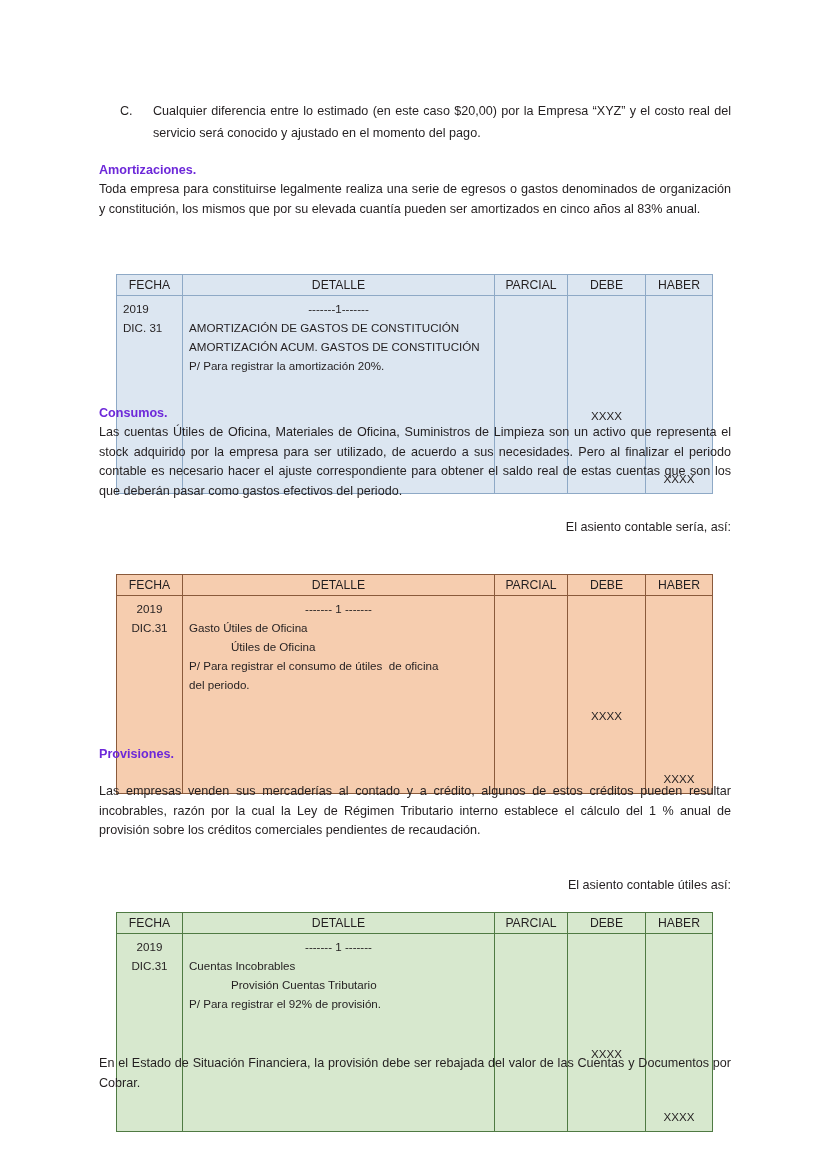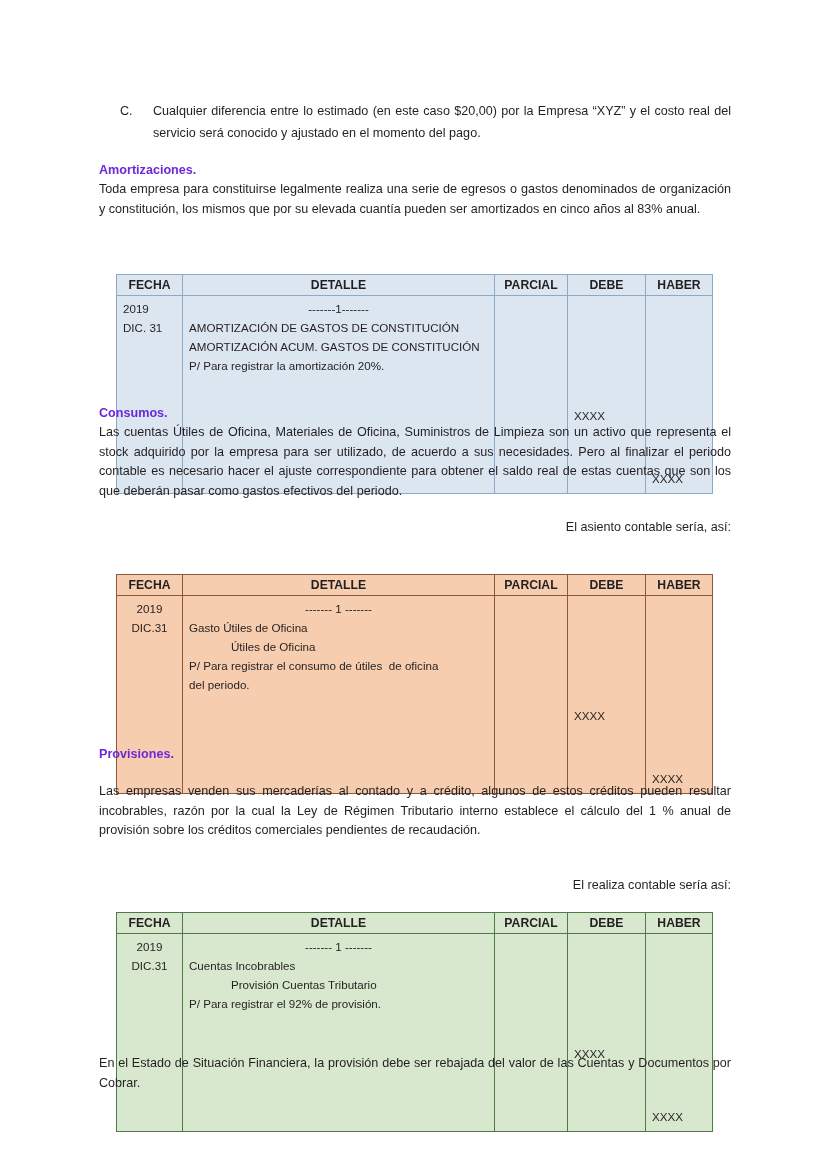--- a/index.html
+++ b/index.html
@@ -96,33 +96,32 @@
     padding: 0;
     vertical-align: top;
     font-weight: normal;
   }
   table.ledger th {
     text-align: center;
     height: 20px;
     line-height: 20px;
     font-size: 12.2px;
     vertical-align: middle;
-    font-weight: bold;
   }
   .col-fecha   { width: 66px; }
   .col-detalle { width: 312px; }
   .col-parcial { width: 73px; }
   .col-debe    { width: 78px; }
   .col-haber   { width: 67px; }
 
   .cell-pad { padding: 3px 6px 5px 6px; }
   .line { line-height: 19px; white-space: pre; }
   .line.center { text-align: center; }
   .line.indent { padding-left: 42px; }
-  .amount { text-align: left; line-height: 19px; margin-top: 44px; }
+  .amount { text-align: center; line-height: 19px; margin-top: 44px; }
 
   
   .ledger.blue td, .ledger.blue th { border-color: #8ea9c6; background: #dce6f1; }
   .ledger.blue { box-shadow: none; }
   
   .ledger.peach td, .ledger.peach th { border-color: #8a5a3b; background: #f6cdaf; }
   
   .ledger.green td, .ledger.green th { border-color: #4f7a43; background: #d7e8ce; }
 </style>
 </head>
@@ -250,21 +249,21 @@
             <div class="amount">&nbsp;</div>
             <div class="amount">XXXX</div>
           </div>
         </td>
       </tr>
     </tbody>
   </table>
 
   <div class="bold-head" style="top:745px;">Provisiones.</div>
   <div class="body-text" style="top:782px;">Las empresas venden sus mercaderías    al contado y a crédito, algunos de estos créditos pueden resultar incobrables, razón por la cual la Ley de Régimen Tributario interno   establece el cálculo   del 1 %  anual de provisión    sobre los créditos comerciales pendientes de   recaudación.</div>
-  <div class="plain-line" style="top:876px;">El realiza contable sería así:</div>
+  <div class="plain-line" style="top:876px;">El asiento contable útiles así:</div>
 
   <div class="ledger-title" style="left:116px; top:894px; width:594px;">Libro Diario</div>
   <table class="ledger green" style="left:116px; top:912px; width:594px;">
     <colgroup>
       <col class="col-fecha">
         <col class="col-detalle">
         <col class="col-parcial">
         <col class="col-debe">
         <col class="col-haber">
     </colgroup>

